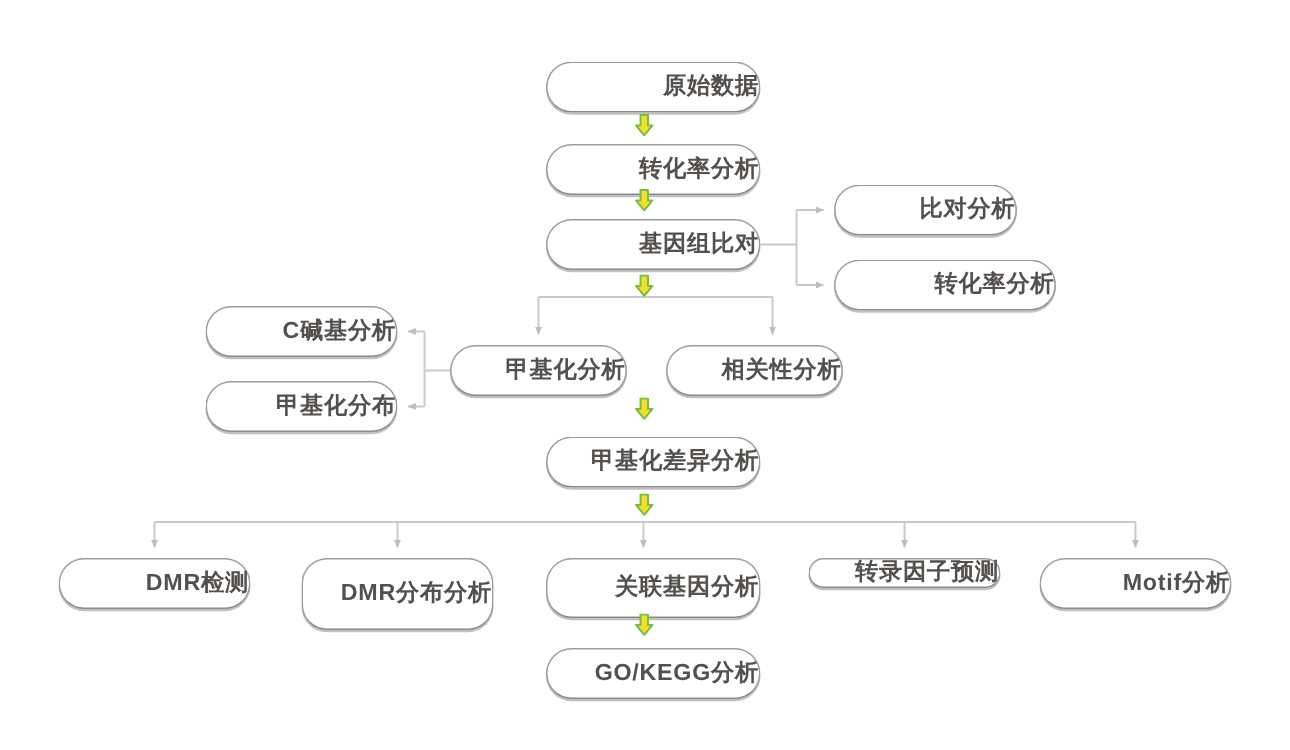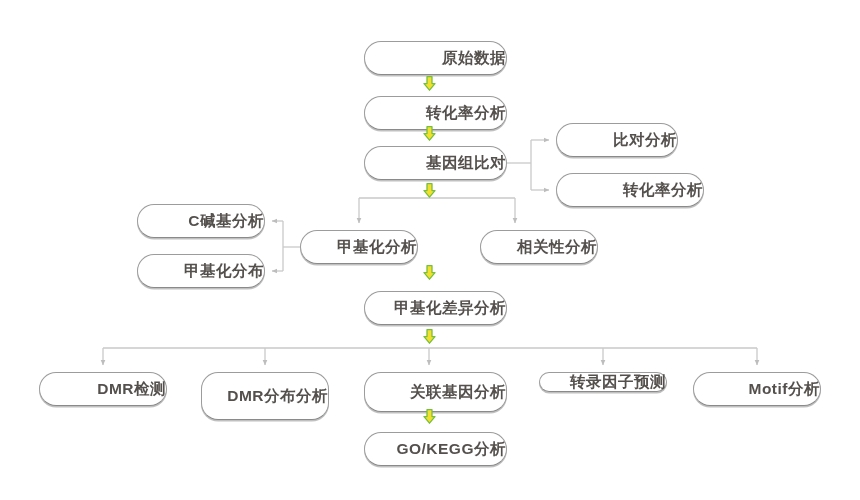--- a/index.html
+++ b/index.html
@@ -116,21 +116,21 @@
     </div>
   <div class="node" style="left:137px;top:204px;width:128px;height:34px">
       <span>C碱基分析</span>
     </div>
   <div class="node" style="left:137px;top:254px;width:128px;height:34px">
       <span>甲基化分布</span>
     </div>
   <div class="node" style="left:300px;top:230px;width:118px;height:34px">
       <span>甲基化分析</span>
     </div>
-  <div class="node" style="left:480px;top:230px;width:118px;height:34px">
+  <div class="node" style="left:444px;top:230px;width:118px;height:34px">
       <span>相关性分析</span>
     </div>
   <div class="node" style="left:364px;top:291px;width:143px;height:34px">
       <span>甲基化差异分析</span>
     </div>
   <div class="node" style="left:39px;top:372px;width:128px;height:34px">
       <span>DMR检测</span>
     </div>
   <div class="node" style="left:201px;top:372px;width:128px;height:48px">
       <span>DMR分布分析</span>

